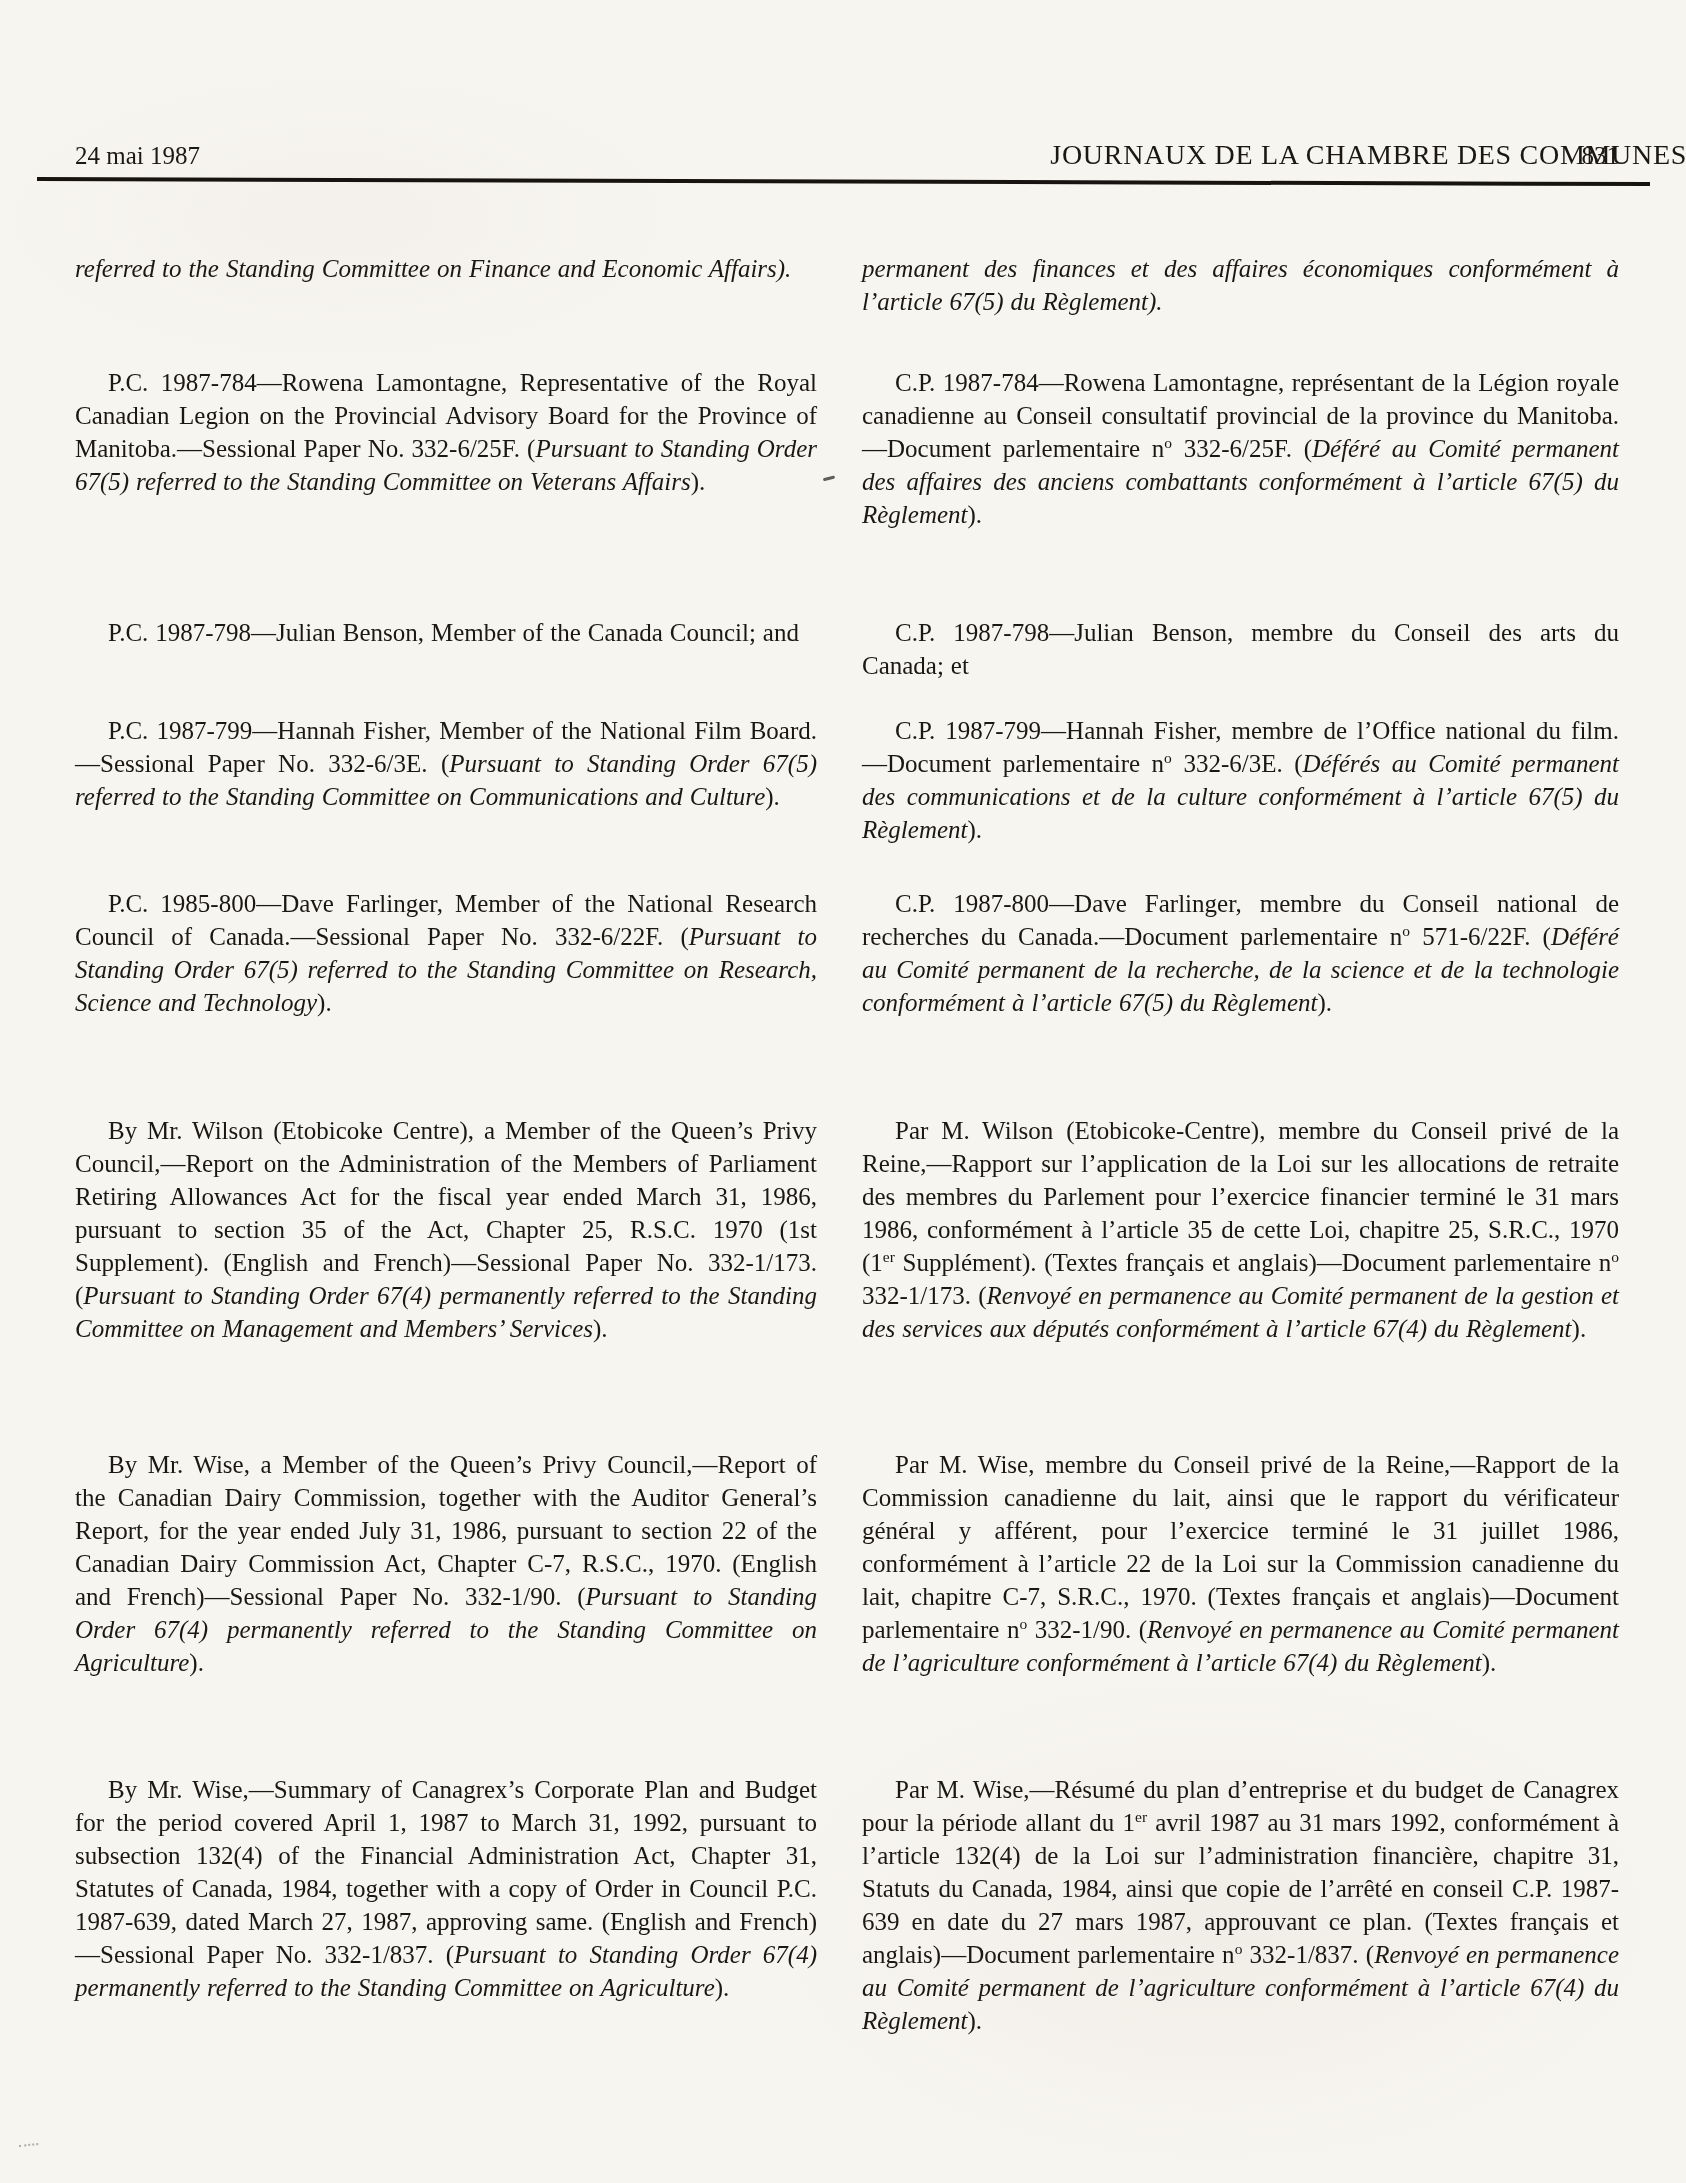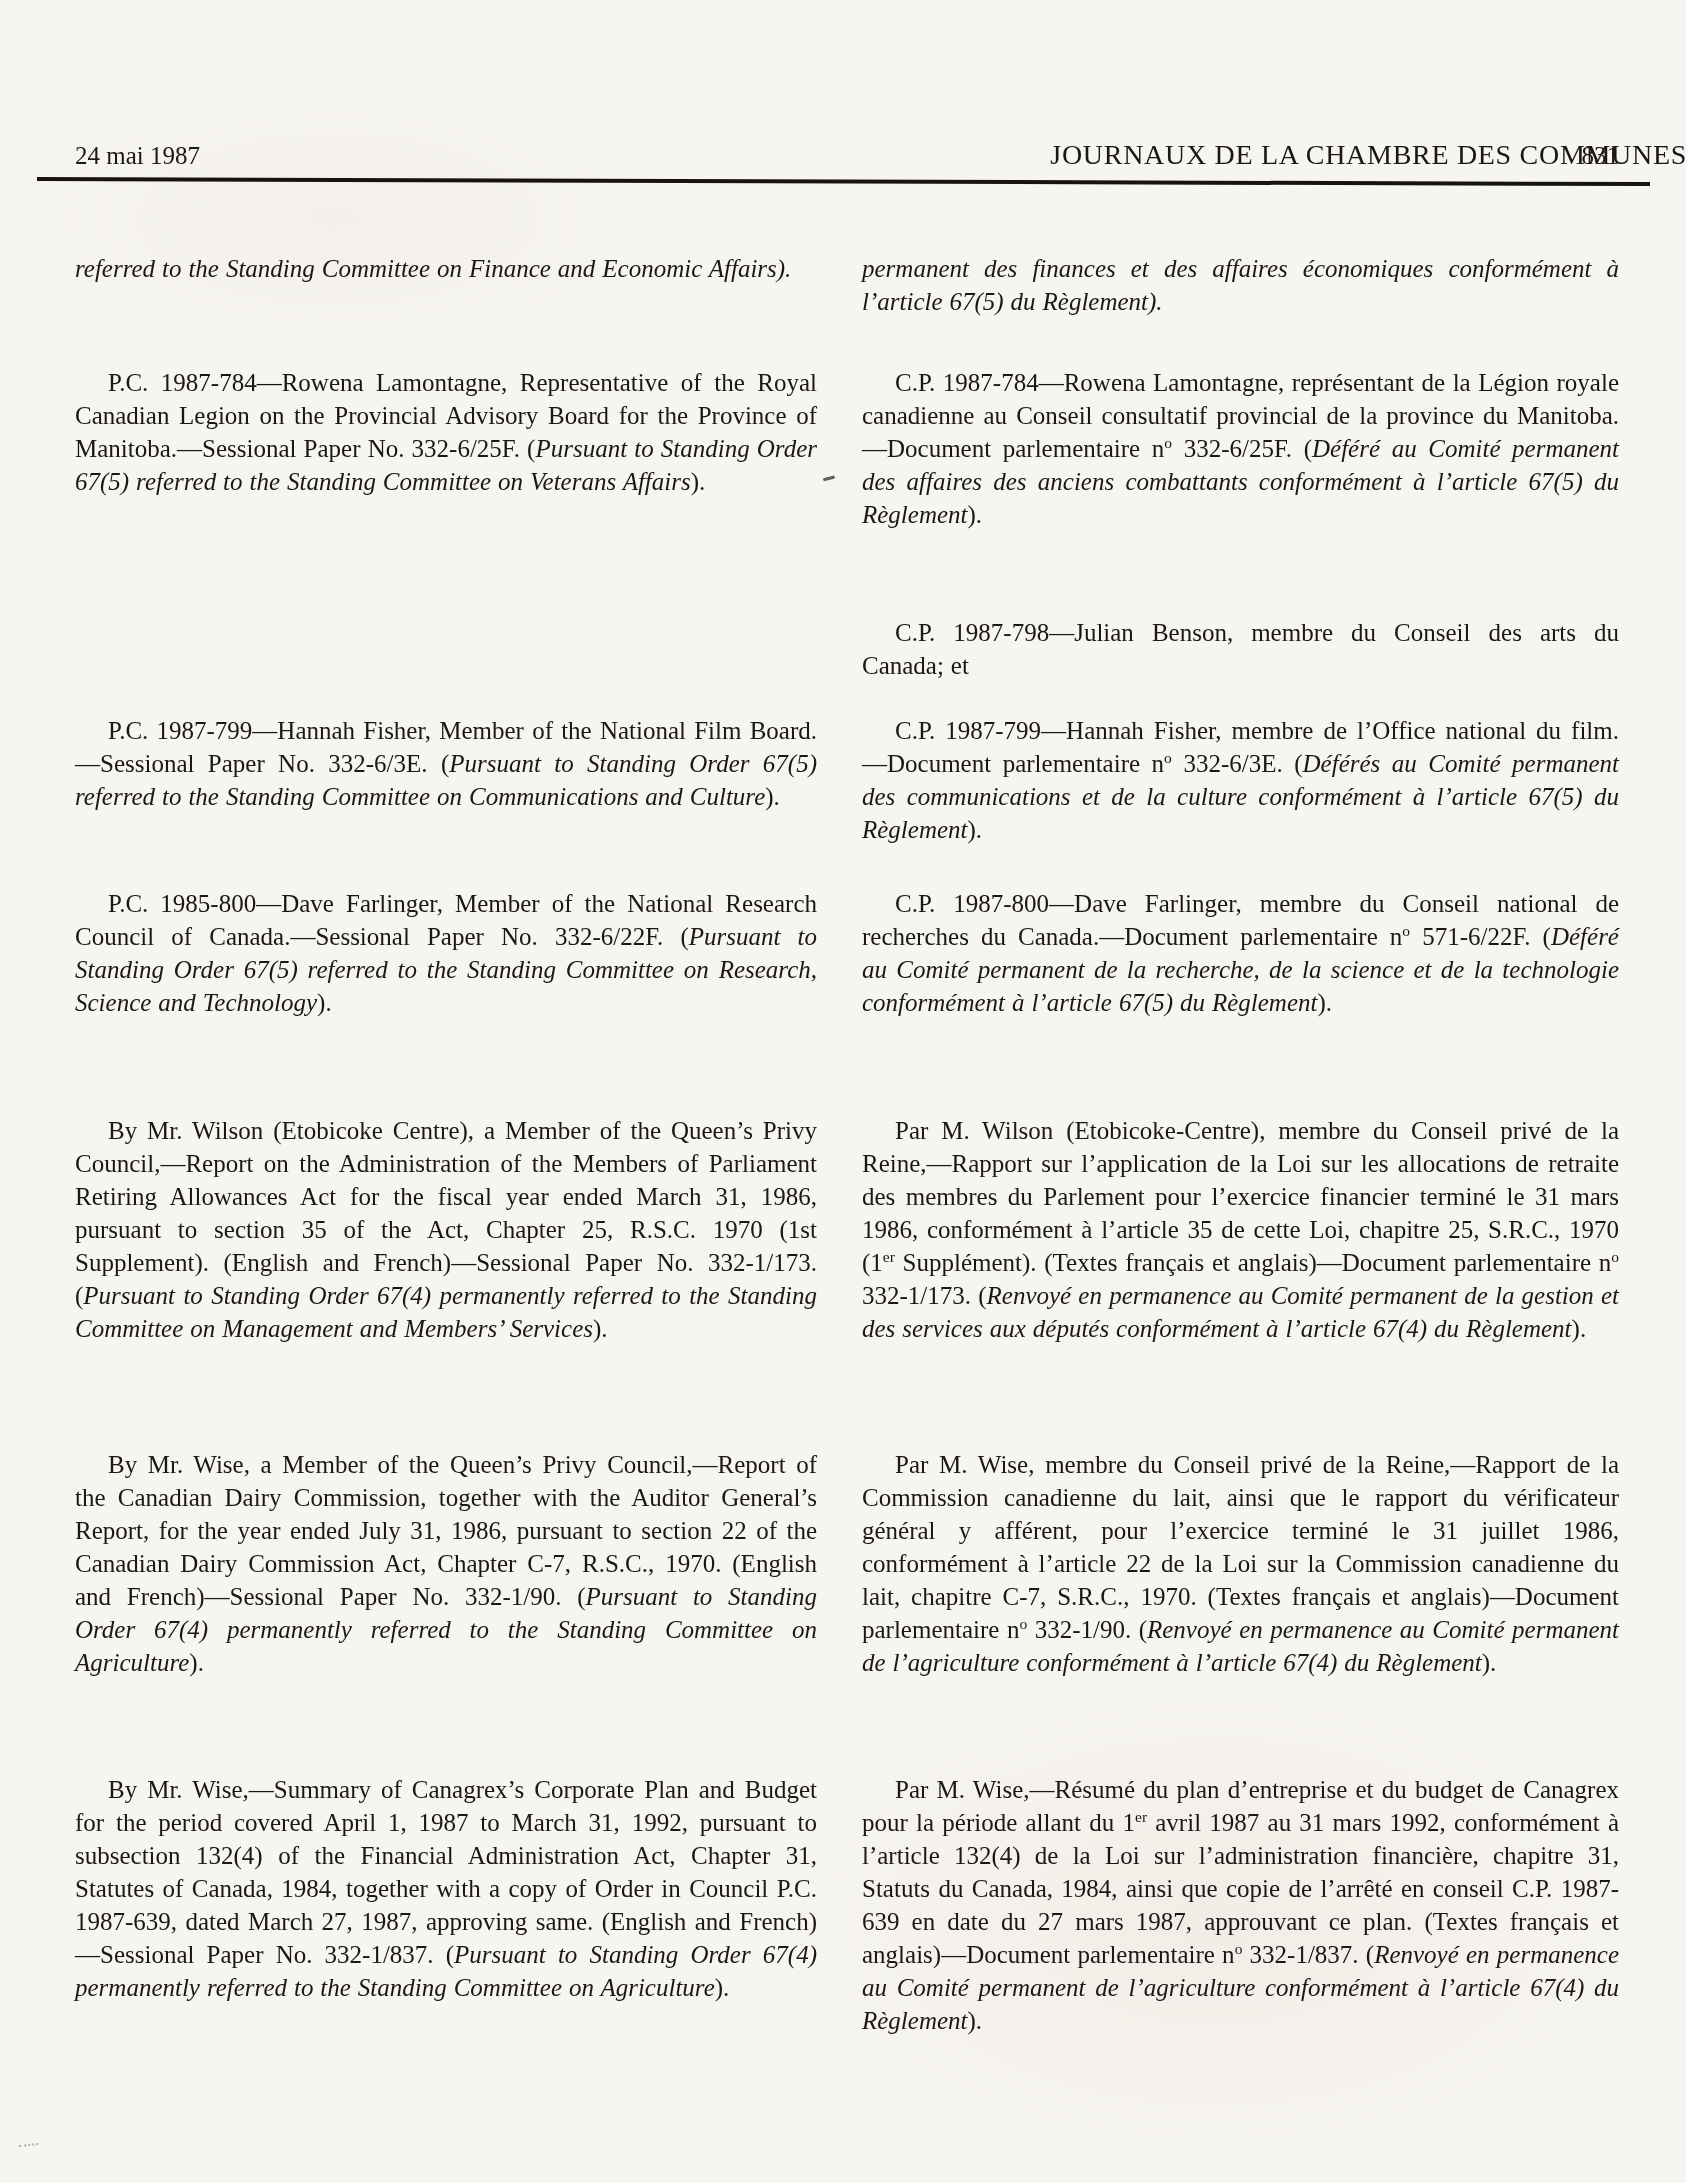--- a/index.html
+++ b/index.html
@@ -115,20 +115,21 @@
     <span class="header-title">JOURNAUX DE LA CHAMBRE DES COMMUNES</span>
     <span class="header-page">831</span>
   </header>
 
   <div class="header-rule"></div>
 
   <main>
     <section class="column column-left">
         <p id="pL1" class="para"><span class="it">referred to the Standing Committee on Finance and Economic Affairs).</span></p>
         <p id="pL2" class="para indent"><span>P.C. 1987-784—Rowena Lamontagne, Representative of the Royal Canadian Legion on the Provincial Advisory Board for the Province of Manitoba.—Sessional Paper No. 332-6/25F. (</span><span class="it">Pursuant to Standing Order 67(5) referred to the Standing Committee on Veterans Affairs</span><span>).</span></p>
+        <p id="pL3" class="para indent"><span>P.C. 1987-798—Julian Benson, Member of the Canada Council; and</span></p>
         <p id="pL4" class="para indent"><span>P.C. 1987-799—Hannah Fisher, Member of the National Film Board.—Sessional Paper No. 332-6/3E. (</span><span class="it">Pursuant to Standing Order 67(5) referred to the Standing Committee on Communications and Culture</span><span>).</span></p>
         <p id="pL5" class="para indent"><span>P.C. 1985-800—Dave Farlinger, Member of the National Research Council of Canada.—Sessional Paper No. 332-6/22F. (</span><span class="it">Pursuant to Standing Order 67(5) referred to the Standing Committee on Research, Science and Technology</span><span>).</span></p>
         <p id="pL6" class="para indent"><span>By Mr. Wilson (Etobicoke Centre), a Member of the Queen’s Privy Council,—Report on the Administration of the Members of Parliament Retiring Allowances Act for the fiscal year ended March 31, 1986, pursuant to section 35 of the Act, Chapter 25, R.S.C. 1970 (1st Supplement). (English and French)—Sessional Paper No. 332-1/173. (</span><span class="it">Pursuant to Standing Order 67(4) permanently referred to the Standing Committee on Management and Members’ Services</span><span>).</span></p>
         <p id="pL7" class="para indent"><span>By Mr. Wise, a Member of the Queen’s Privy Council,—Report of the Canadian Dairy Commission, together with the Auditor General’s Report, for the year ended July 31, 1986, pursuant to section 22 of the Canadian Dairy Commission Act, Chapter C-7, R.S.C., 1970. (English and French)—Sessional Paper No. 332-1/90. (</span><span class="it">Pursuant to Standing Order 67(4) permanently referred to the Standing Committee on Agriculture</span><span>).</span></p>
         <p id="pL8" class="para indent"><span>By Mr. Wise,—Summary of Canagrex’s Corporate Plan and Budget for the period covered April 1, 1987 to March 31, 1992, pursuant to subsection 132(4) of the Financial Administration Act, Chapter 31, Statutes of Canada, 1984, together with a copy of Order in Council P.C. 1987-639, dated March 27, 1987, approving same. (English and French)—Sessional Paper No. 332-1/837. (</span><span class="it">Pursuant to Standing Order 67(4) permanently referred to the Standing Committee on Agriculture</span><span>).</span></p>
       </section>
     <section class="column column-right">
         <p id="pR1" class="para"><span class="it">permanent des finances et des affaires économiques conformément à l’article 67(5) du Règlement).</span></p>
         <p id="pR2" class="para indent"><span>C.P. 1987-784—Rowena Lamontagne, représentant de la Légion royale canadienne au Conseil consultatif provincial de la province du Manitoba.—Document parlementaire n</span><span class="sup">o</span><span> 332-6/25F. (</span><span class="it">Déféré au Comité permanent des affaires des anciens combattants conformément à l’article 67(5) du Règlement</span><span>).</span></p>
         <p id="pR3" class="para indent"><span>C.P. 1987-798—Julian Benson, membre du Conseil des arts du Canada; et</span></p>

